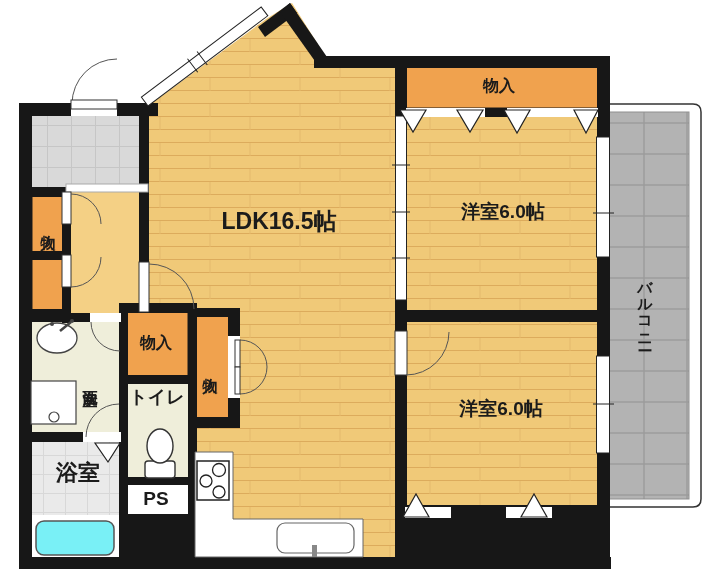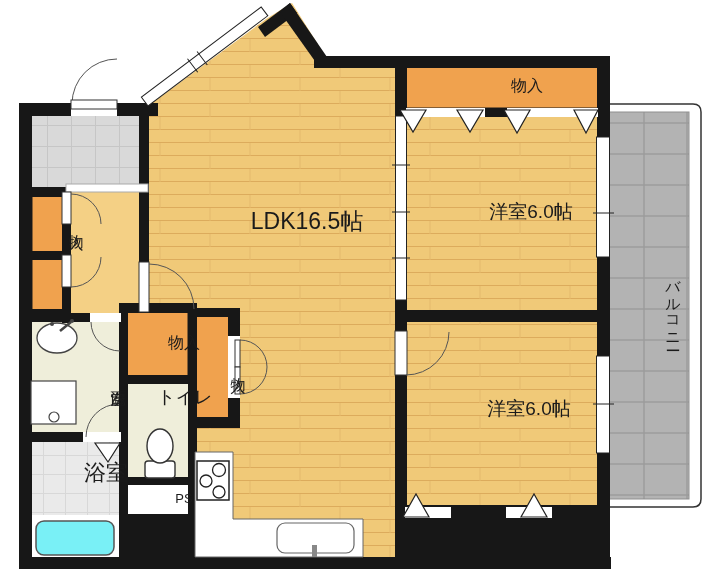--- a/index.html
+++ b/index.html
@@ -3,23 +3,22 @@
 <meta charset="utf-8">
 <style>
   html,body { margin:0; padding:0; background:#ffffff; }
   #stage {
     position:relative; width:720px; height:576px; background:#ffffff;
     font-family:"Liberation Sans","DejaVu Sans",sans-serif; overflow:hidden;
   }
   #plan-svg { position:absolute; left:0; top:0; }
   .lbl {
     position:absolute; transform:translate(-50%,-50%);
-    font-weight:400; color:#1b1b1b; white-space:nowrap; line-height:1.05;
+    font-weight:700; color:#1b1b1b; white-space:nowrap; line-height:1.05;
     font-family:"Liberation Sans","DejaVu Sans",sans-serif;
-    margin-left:28px;
   }
   .v { writing-mode:vertical-rl; text-orientation:mixed; }
 </style>
 </head>
 <body>
 
 <div id="stage">
 
 <svg id="plan-svg" width="720" height="576" viewBox="0 0 720 576">
   <defs>
@@ -208,15 +207,15 @@
 <div class="lbl" style="left:503px; top:212px; font-size:19px;">洋室6.0帖</div>
 <div class="lbl" style="left:501px; top:409px; font-size:19px;">洋室6.0帖</div>
 <div class="lbl v" style="left:645px; top:307px; font-size:15px; letter-spacing:1px;">バルコニー</div>
 <div class="lbl" style="left:499px; top:86px; font-size:16px;">物入</div>
 <div class="lbl v" style="left:48px; top:223px; font-size:15px;">物入</div>
 <div class="lbl" style="left:156px; top:343px; font-size:16px;">物入</div>
 <div class="lbl v" style="left:210px; top:366px; font-size:15px;">物入</div>
 <div class="lbl v" style="left:90px; top:379px; font-size:15px;">洗面室</div>
 <div class="lbl" style="left:157px; top:397px; font-size:18px;">トイレ</div>
 <div class="lbl" style="left:78px; top:473px; font-size:22px;">浴室</div>
-<div class="lbl" style="left:156px; top:499px; font-size:13px;">PS</div>
+<div class="lbl" style="left:156px; top:499px; font-size:19px;">PS</div>
 
 </div>
 
 </body></html>

